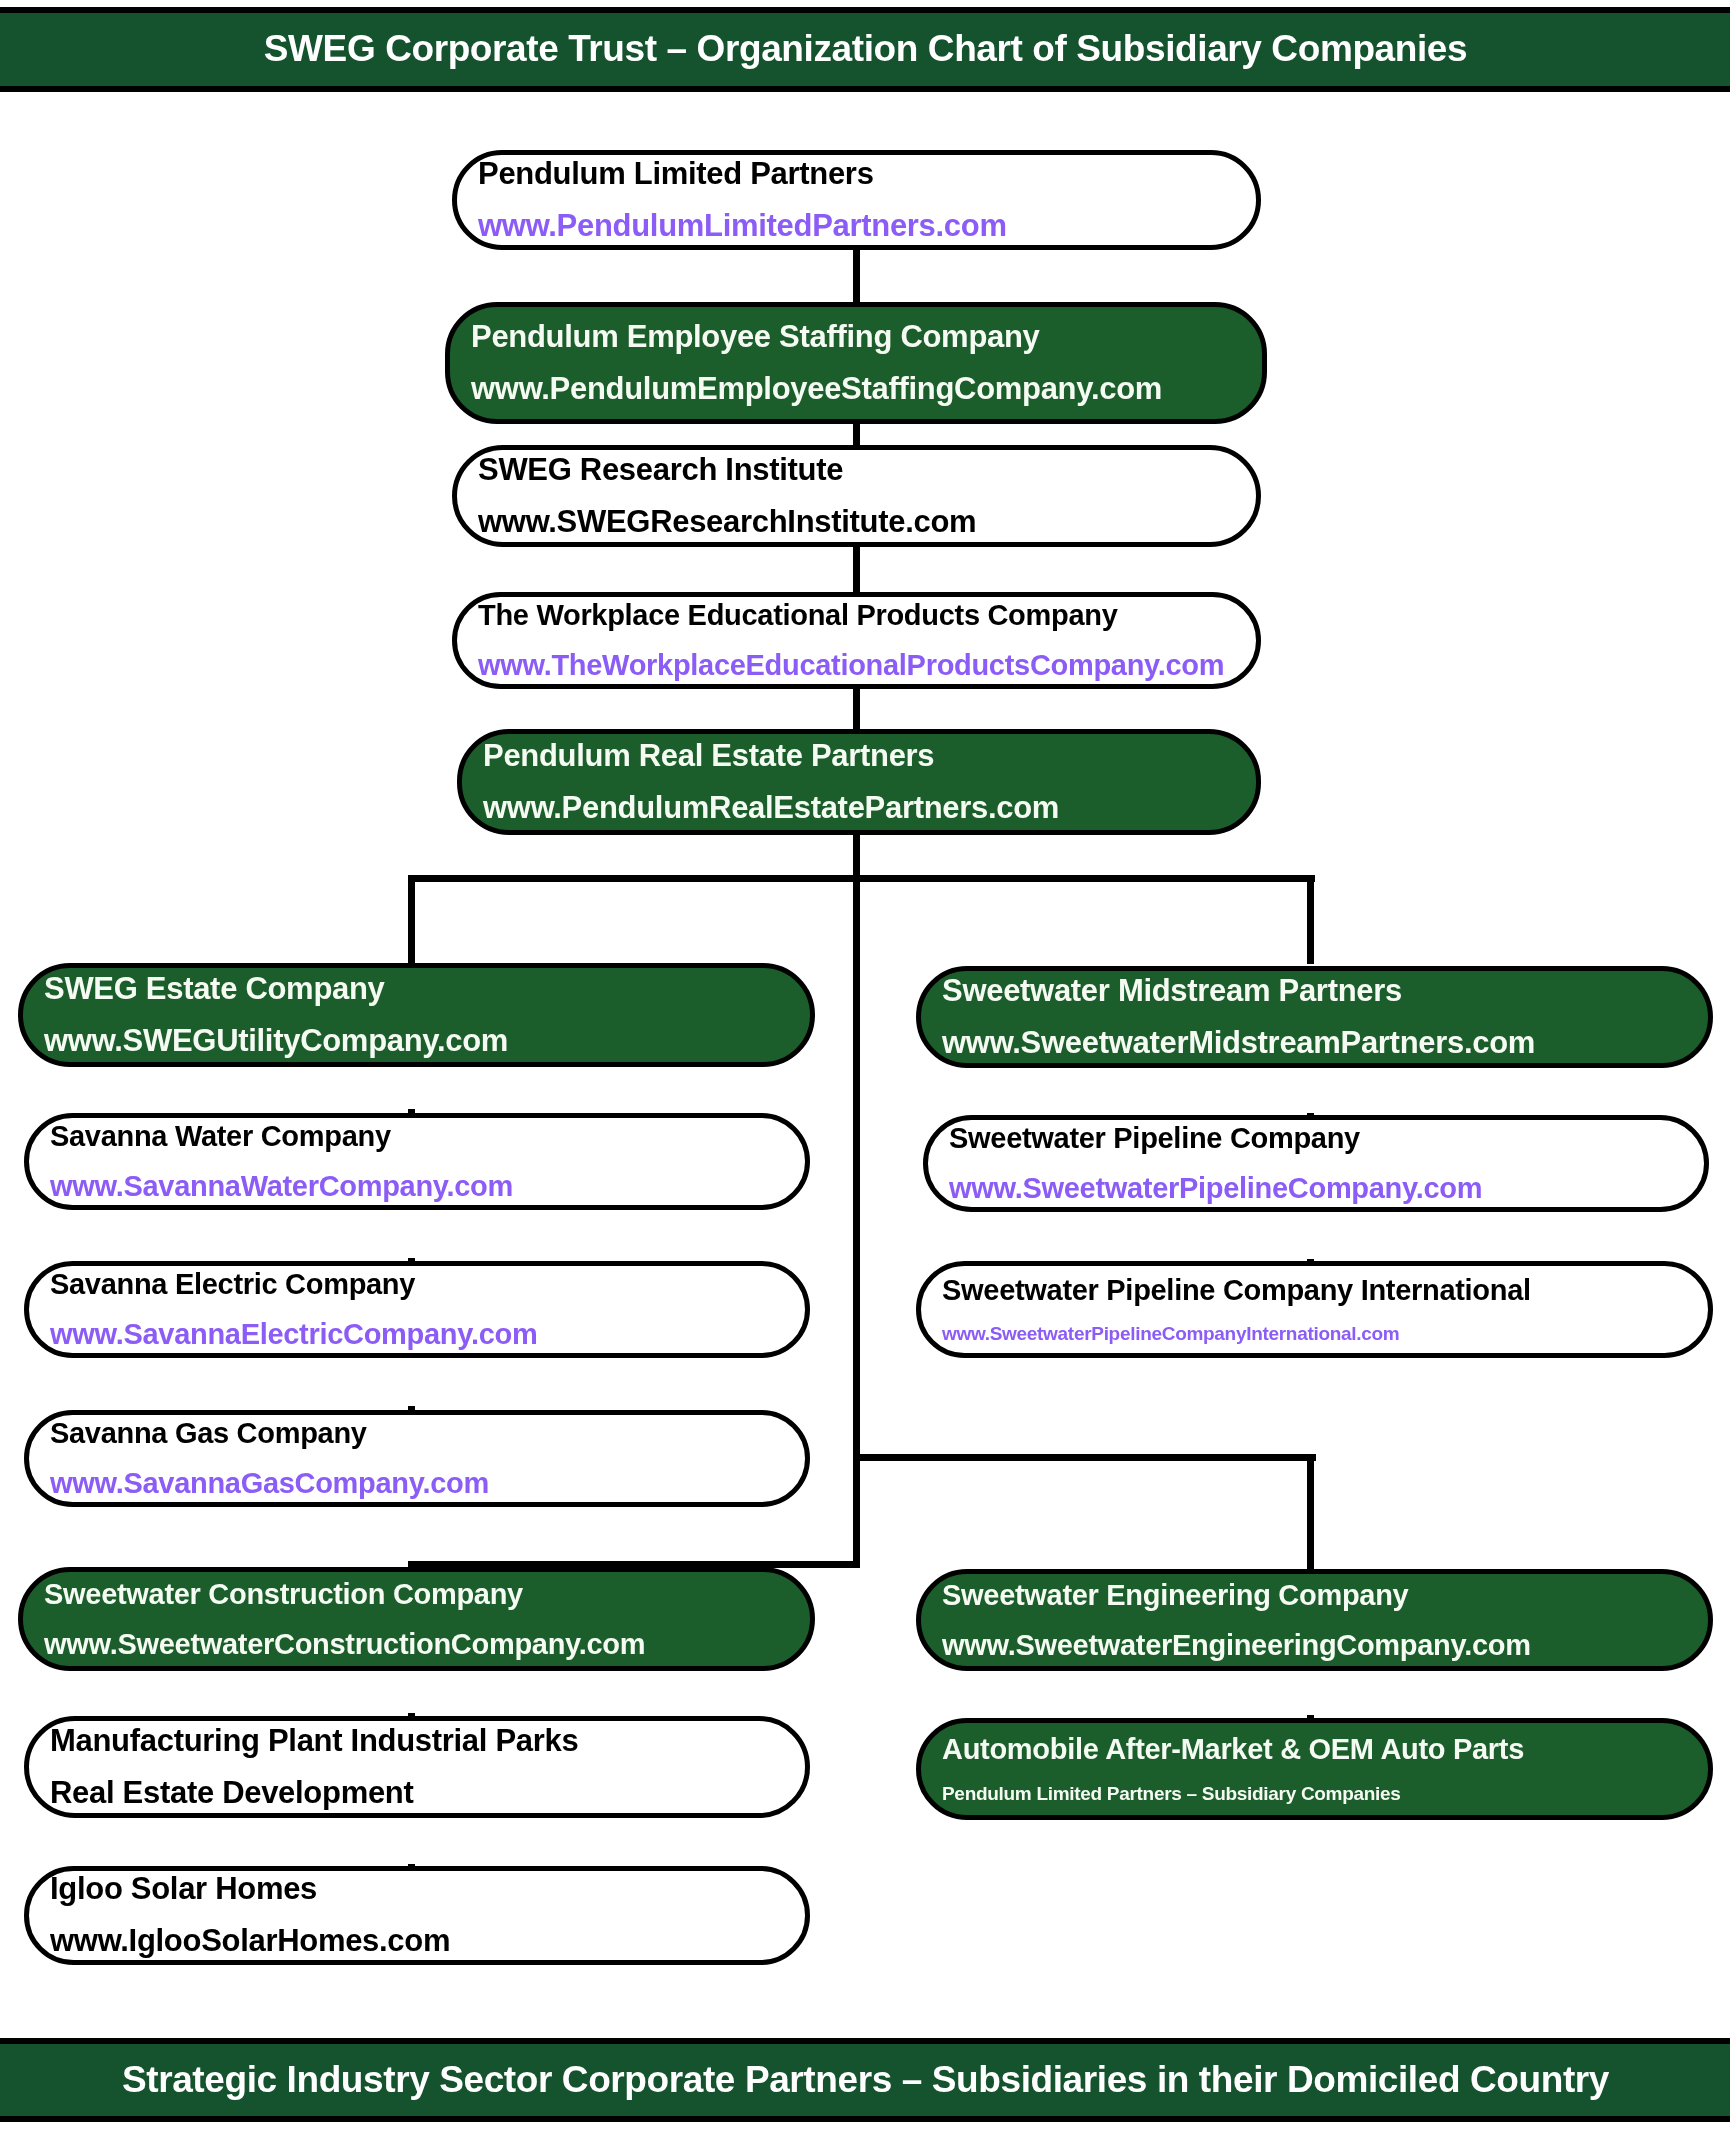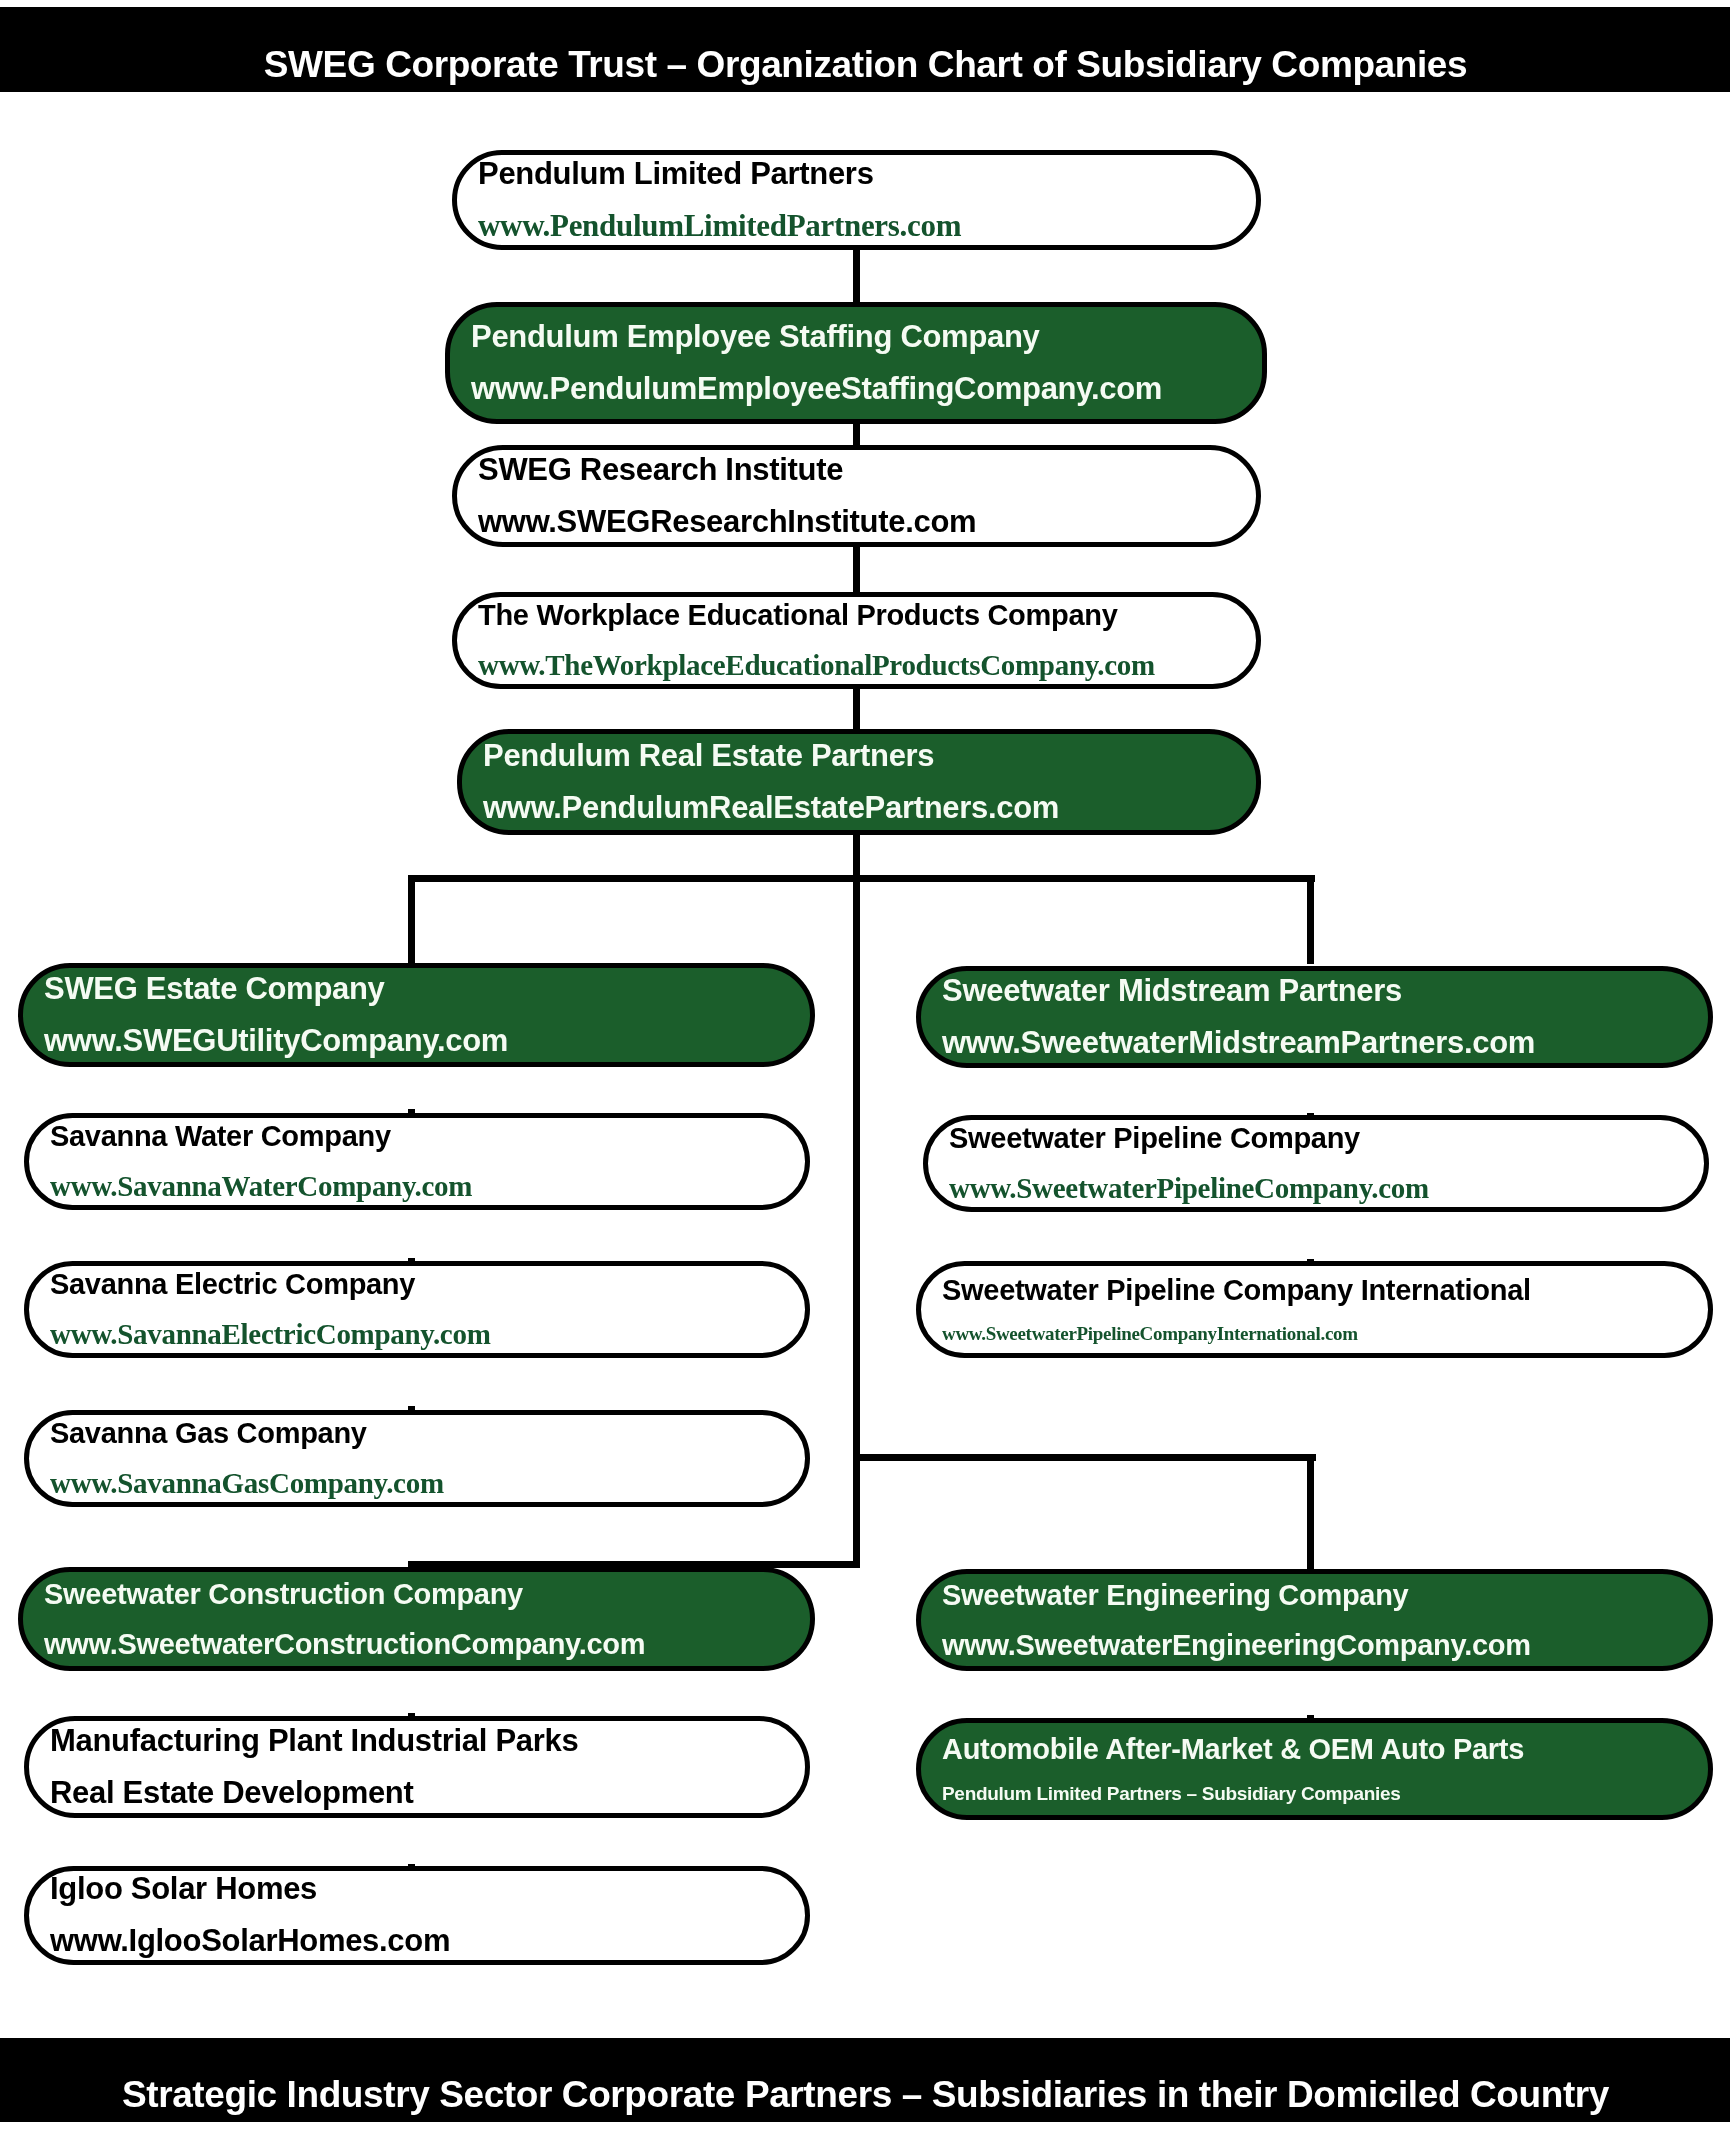--- a/index.html
+++ b/index.html
@@ -17,24 +17,24 @@
     height: 2129px;
     background: #ffffff;
     overflow: hidden;
   }
 
   
   .banner {
     position: absolute;
     left: 0;
     width: 1731px;
-    background: #000000;
+    background: #14532d;
     color: #ffffff;
     display: flex;
-    align-items: flex-end;
+    align-items: center;
     justify-content: center;
     text-align: center;
     font-weight: bold;
     letter-spacing: -0.4px;
     box-sizing: border-box;
   }
   .banner.top {
     top: 6.5px;
     height: 85px;
     font-size: 37px;
@@ -78,21 +78,21 @@
     background: #1B5E2B;
   }
   .node .ln {
     display: block;
     white-space: nowrap;
     font-weight: bold;
     letter-spacing: -0.3px;
   }
   
   .t-black  { color: #000000; }
-  .t-blue   { color: #14532d; font-family: Liberation Serif, serif; }
+  .t-blue   { color: #8b5cf6; }
   .t-white  { color: #F5FBF3; }
 
   .sz-38 { font-size: 31px; }
   .sz-36 { font-size: 29px; }
   .sz-34 { font-size: 19px; }
   .sz-33 { font-size: 29px; }
 </style>
 </head>
 <body>
 

